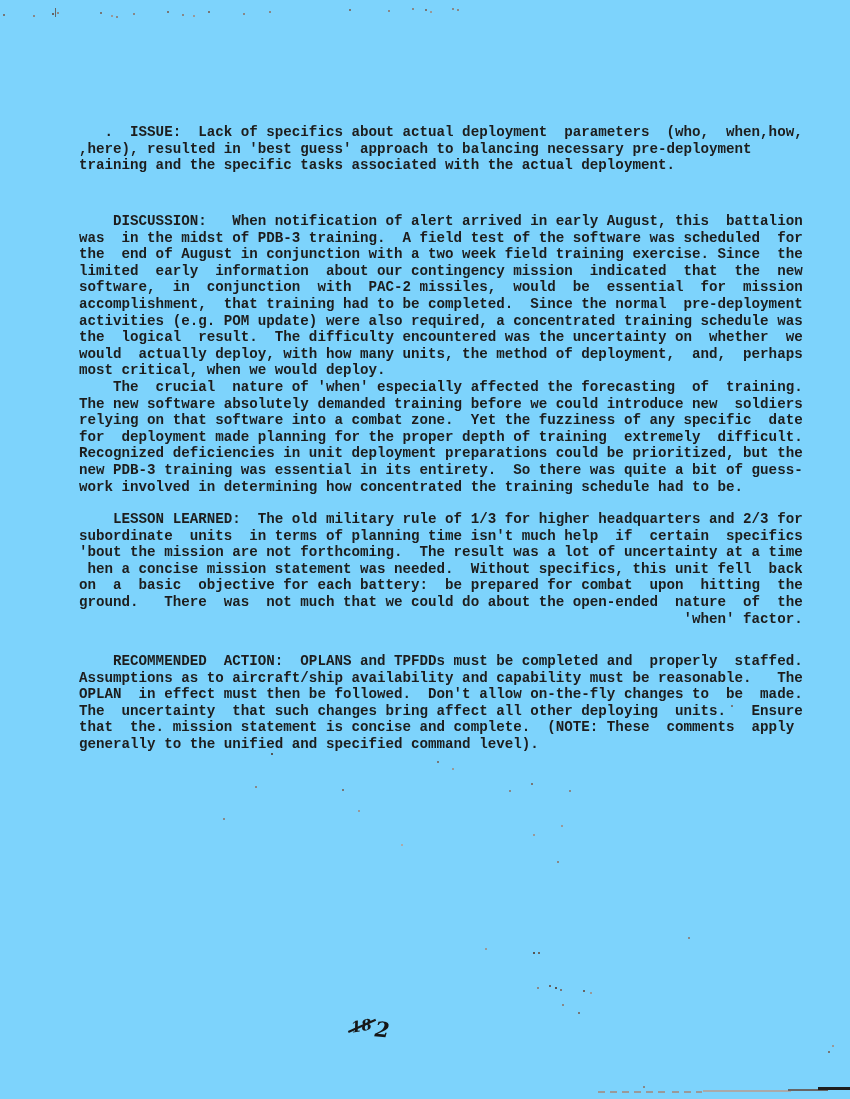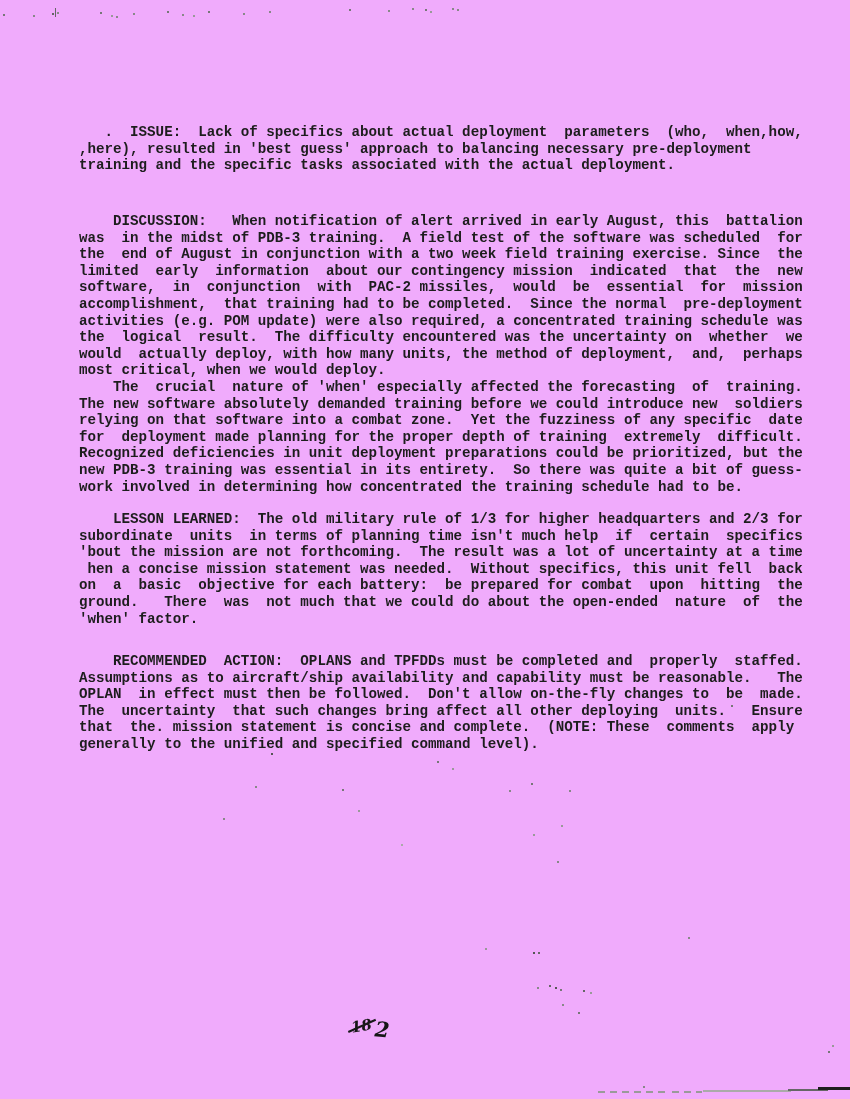--- a/index.html
+++ b/index.html
@@ -4,38 +4,38 @@
 <style>
   html, body {
     margin: 0;
     padding: 0;
     background: #ffffff;
   }
   .page {
     position: relative;
     width: 850px;
     height: 1099px;
-    background: #f0abfc;
+    background: #7dd3fc;
     overflow: hidden;
     font-family: "Liberation Mono", "DejaVu Sans Mono", monospace;
   }
   .section {
     position: absolute;
     left: 79px;
     white-space: pre;
     font-family: "Liberation Mono", "DejaVu Sans Mono", monospace;
     font-size: 14.2px;
     line-height: 16.6px;
     font-weight: 700;
     color: #1d1d1d;
     letter-spacing: 0;
   }
   #sec-issue { top: 124px; }
   #sec-discussion { top: 213px; }
-  #sec-lesson { top: 511px; }
+  #sec-lesson { top: 511px; text-align: right; }
   #sec-recommended { top: 653px; }
 
   
   .pagenum {
     position: absolute;
     left: 351px;
     top: 1011px;
     font-family: "DejaVu Serif", serif;
     color: #161616;
   }

